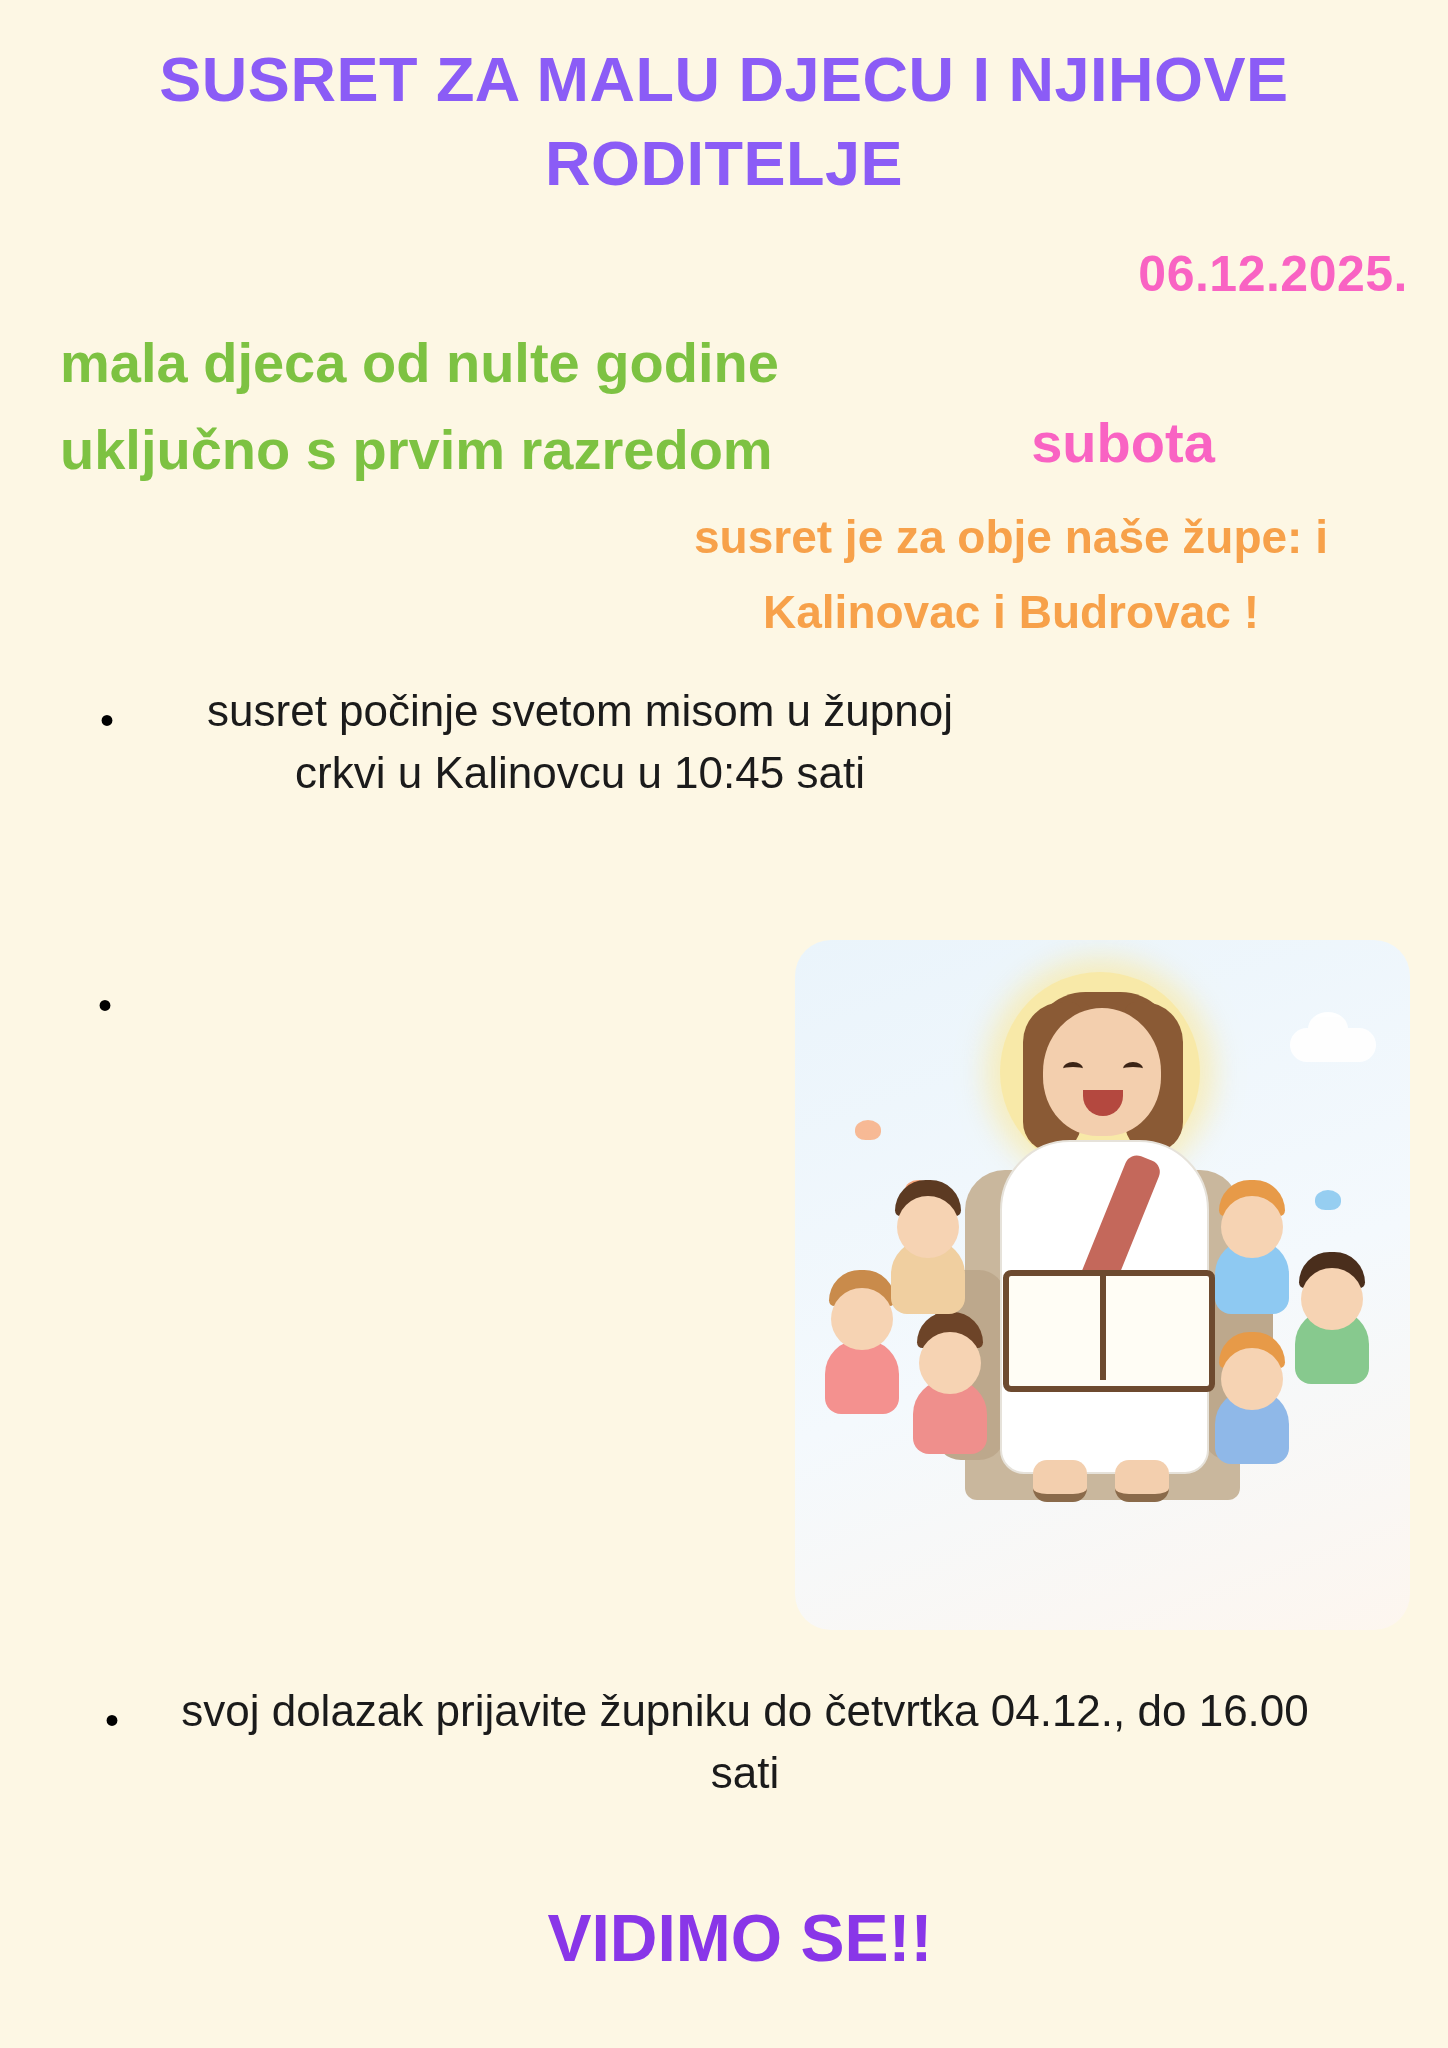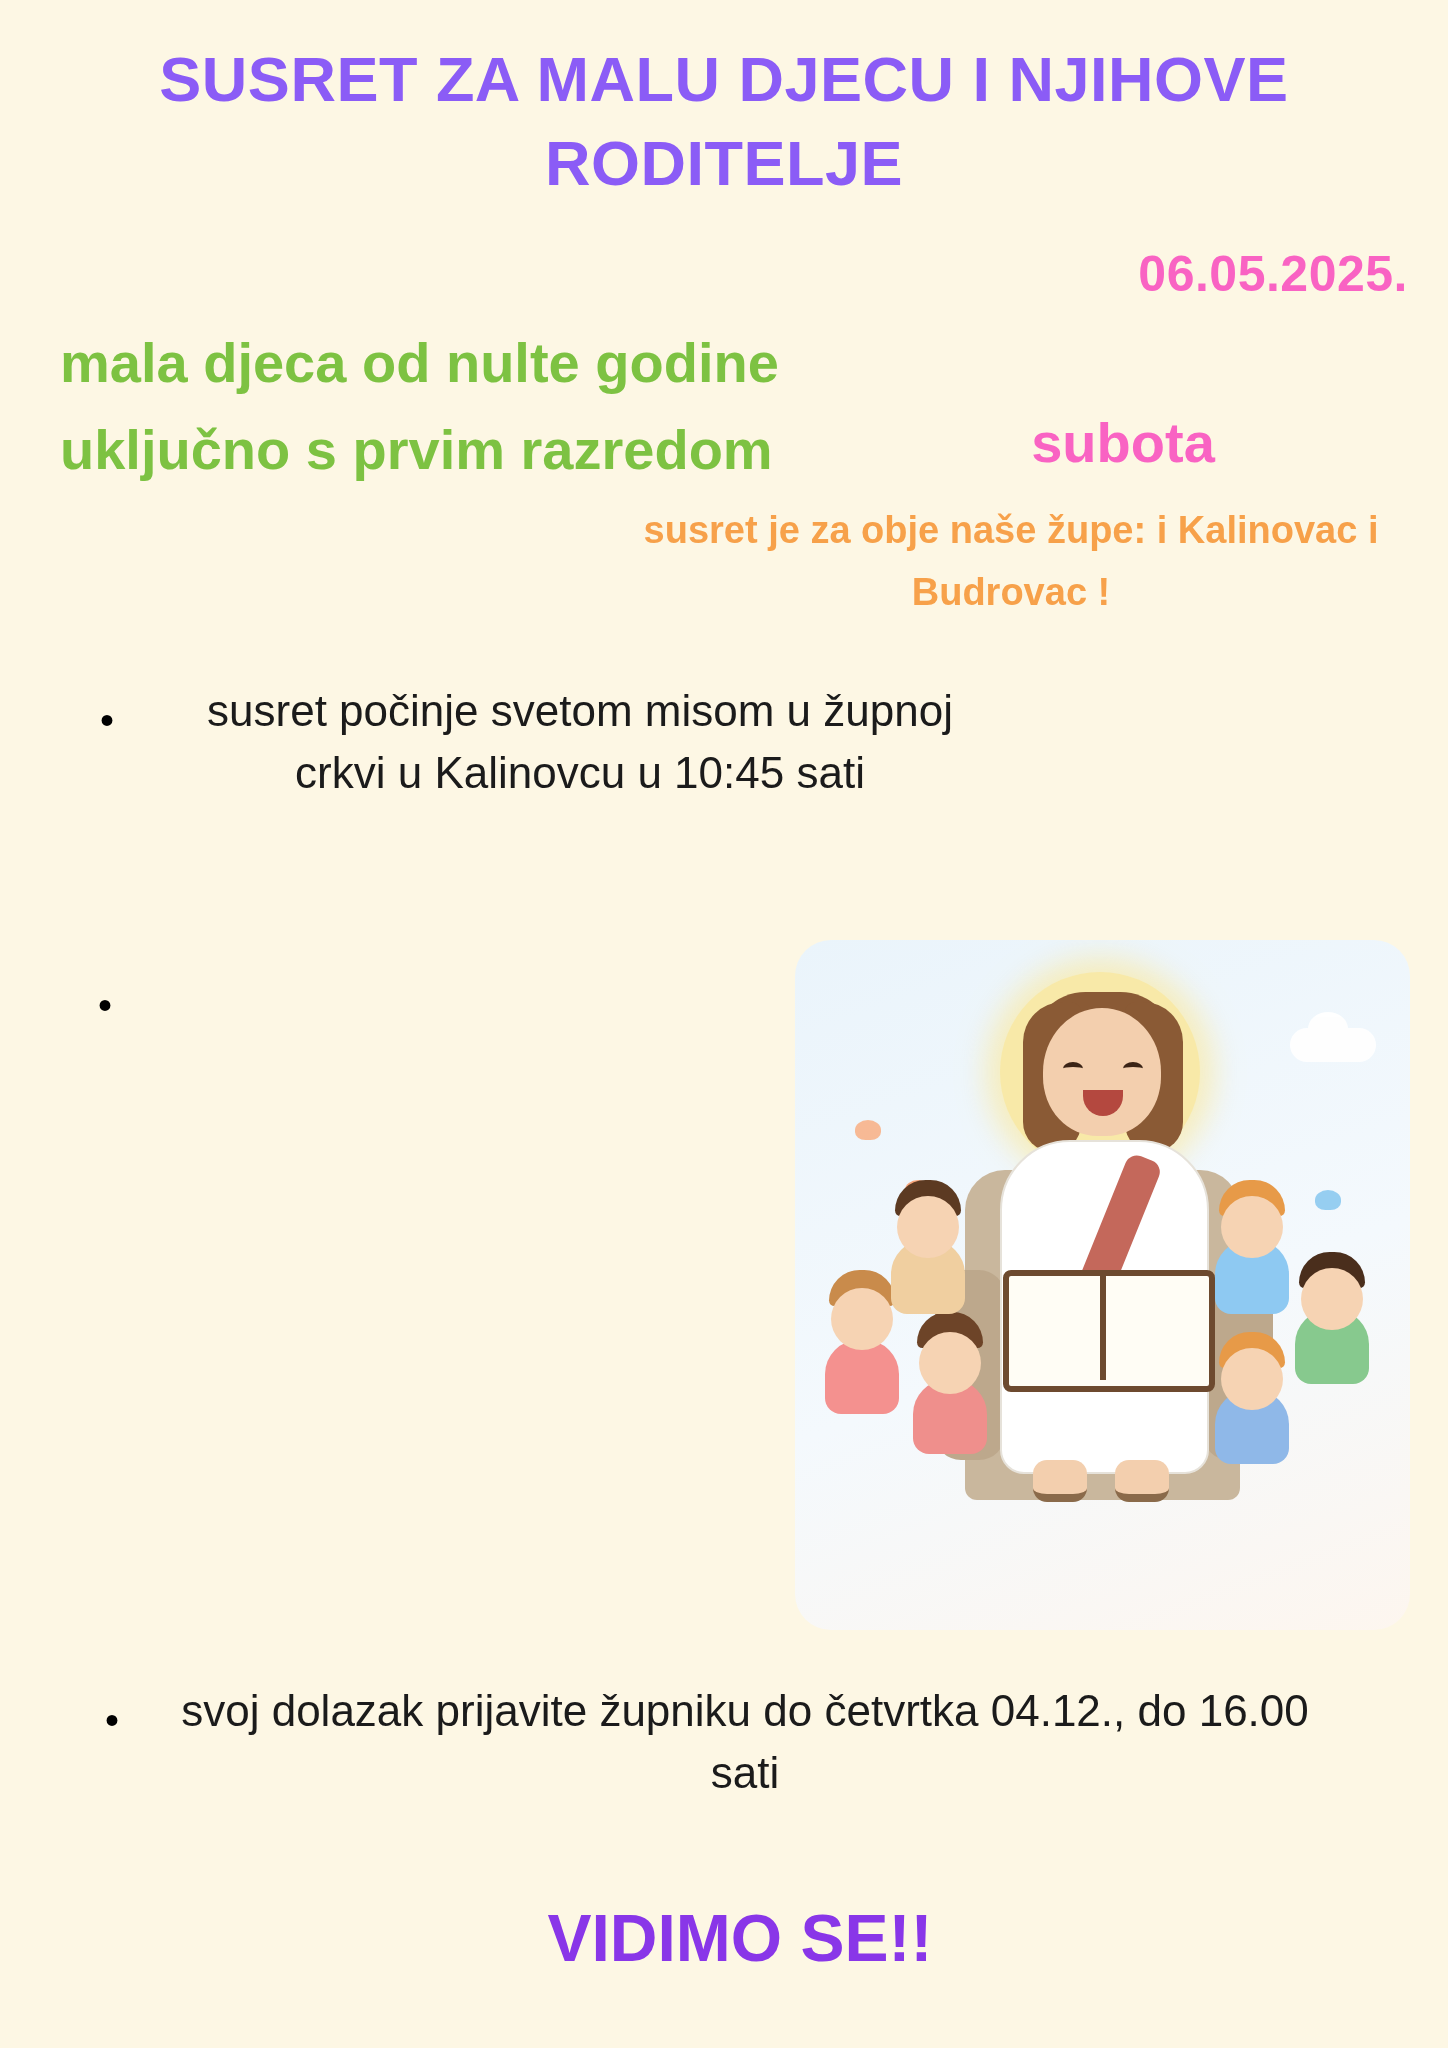--- a/index.html
+++ b/index.html
@@ -64,21 +64,21 @@
     margin-top: 40px;
   }
   .parishes {
     position: absolute;
     right: 42px;
     top: 500px;
     width: 790px;
     text-align: center;
     color: #f7a14a;
     font-weight: bold;
-    font-size: 38px;
+    font-size: 46px;
     line-height: 1.62;
   }
   .bullet-block {
     position: absolute;
     color: #1b1b1b;
     font-size: 44px;
     line-height: 1.42;
   }
   .bullet-dot {
     position: absolute;
@@ -326,21 +326,21 @@
     opacity: 0.9;
   }
 </style>
 </head>
 <body>
 
 <div class="poster">
 
   <div class="title">SUSRET ZA MALU DJECU I NJIHOVE RODITELJE</div>
 
-  <div class="date">06.05.2025.</div>
+  <div class="date">06.12.2025.</div>
   <div class="day">subota</div>
 
   <div class="subtitle">mala djeca od nulte godine uključno s prvim razredom</div>
 
   <div class="parishes">susret je za obje naše župe: i Kalinovac i Budrovac !</div>
 
   <div class="bullet-dot" id="b1dot">•</div>
   <div class="bullet-block" id="b1">susret počinje svetom misom u župnoj crkvi u Kalinovcu u 10:45 sati</div>
 
   <div class="bullet-dot" id="b2dot">•</div>

